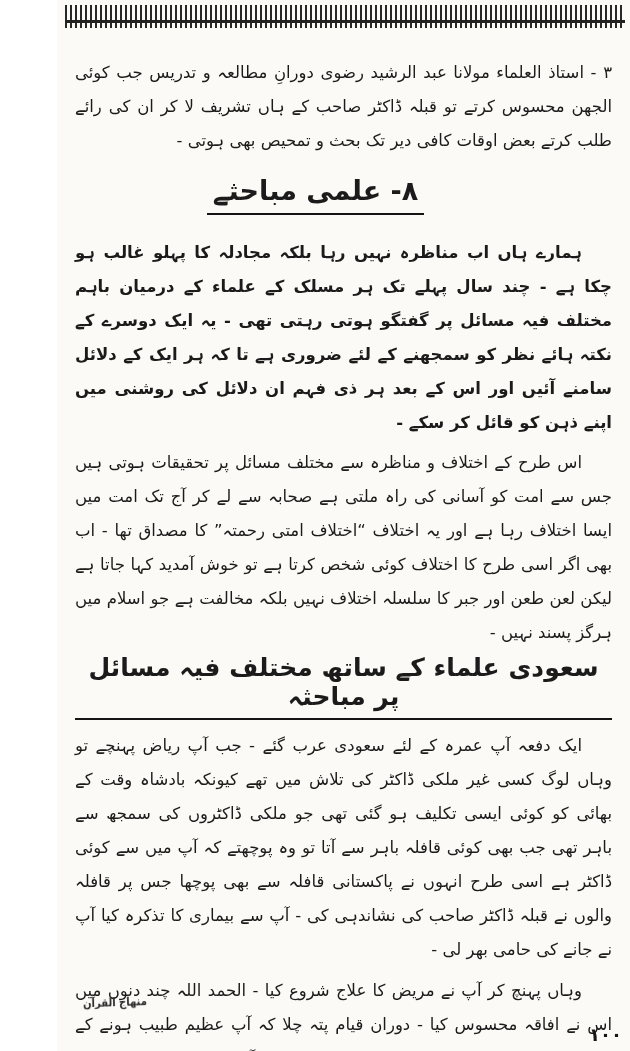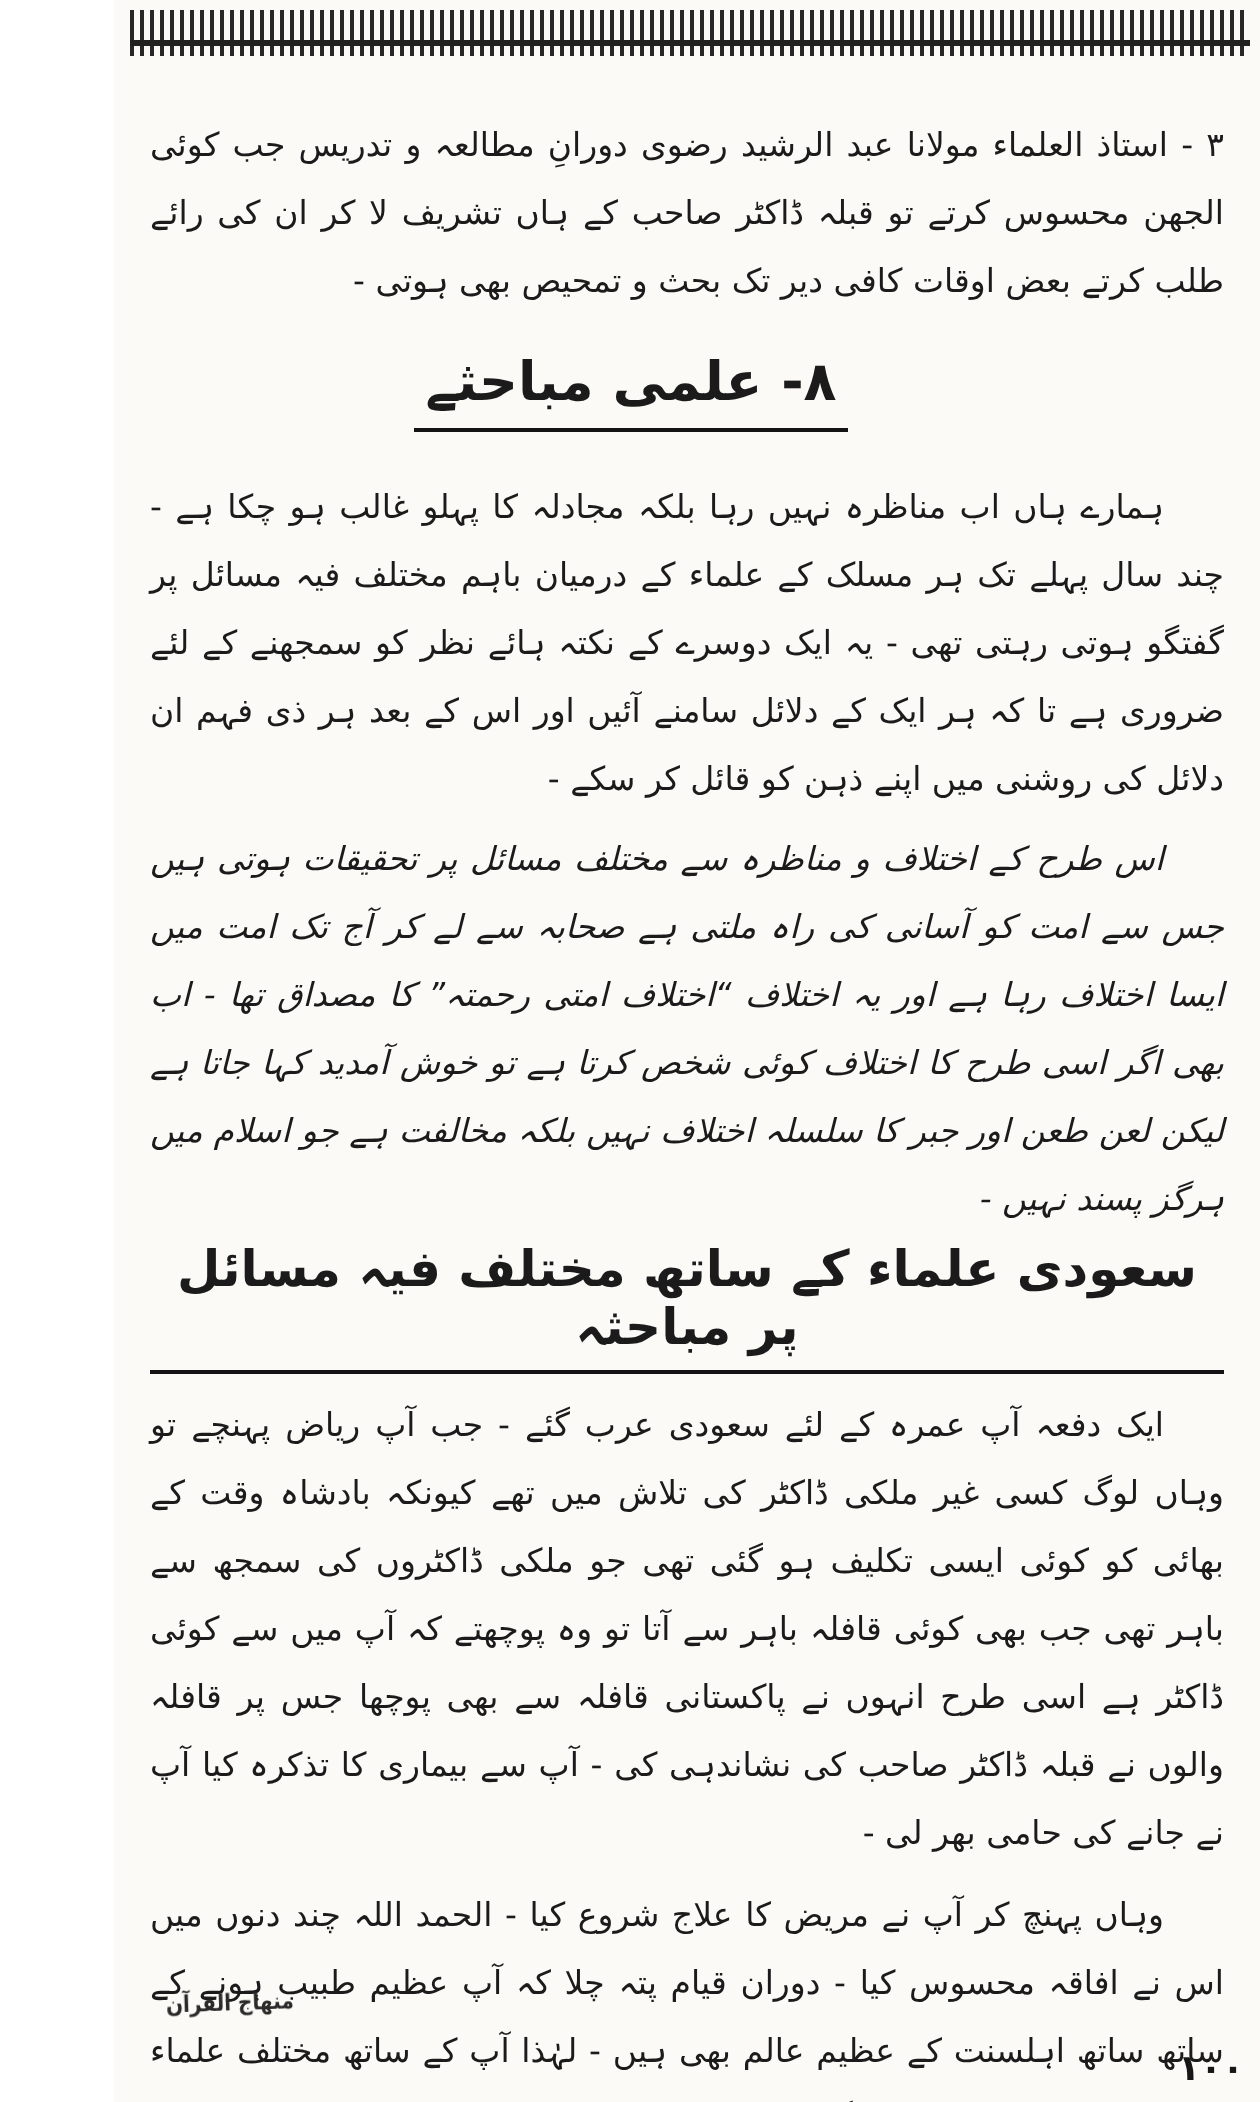--- a/index.html
+++ b/index.html
@@ -33,22 +33,22 @@
   }
   .para {
     font-size: 16.5px;
     line-height: 34px;
     text-align: justify;
     margin: 0;
     letter-spacing: 0.2px;
   }
   .indent { text-indent: 30px; }
   .p-item3 { margin-top: 12px; }
-  .p1 { margin-top: 21px; }
-  .p2 { margin-top: 6px; font-style: italic; }
+  .p1 { margin-top: 21px; font-weight: bold; }
+  .p2 { margin-top: 6px; }
   .p3 { margin-top: 4px; }
   .p4 { margin-top: 9px; }
   .p5 { margin-top: 7px; }
   .heading {
     text-align: center;
     margin: 0;
     font-weight: bold;
   }
   .h1 { margin-top: 15px; font-size: 27px; }
   .h2 { margin-top: 1px; font-size: 25px; }

